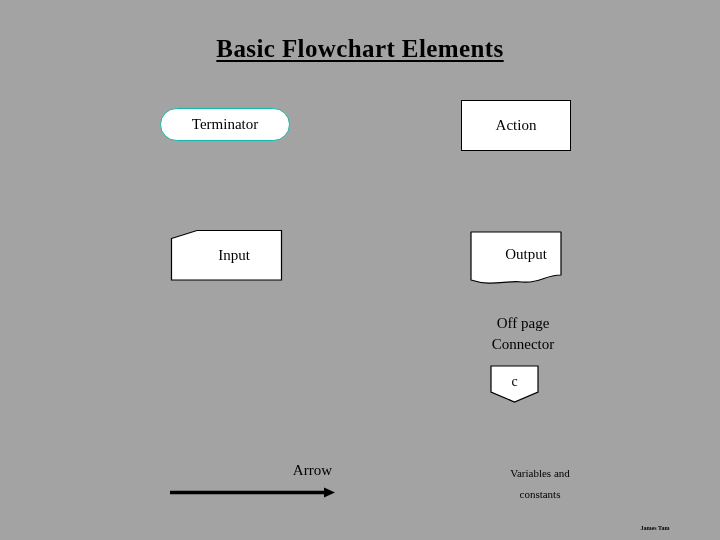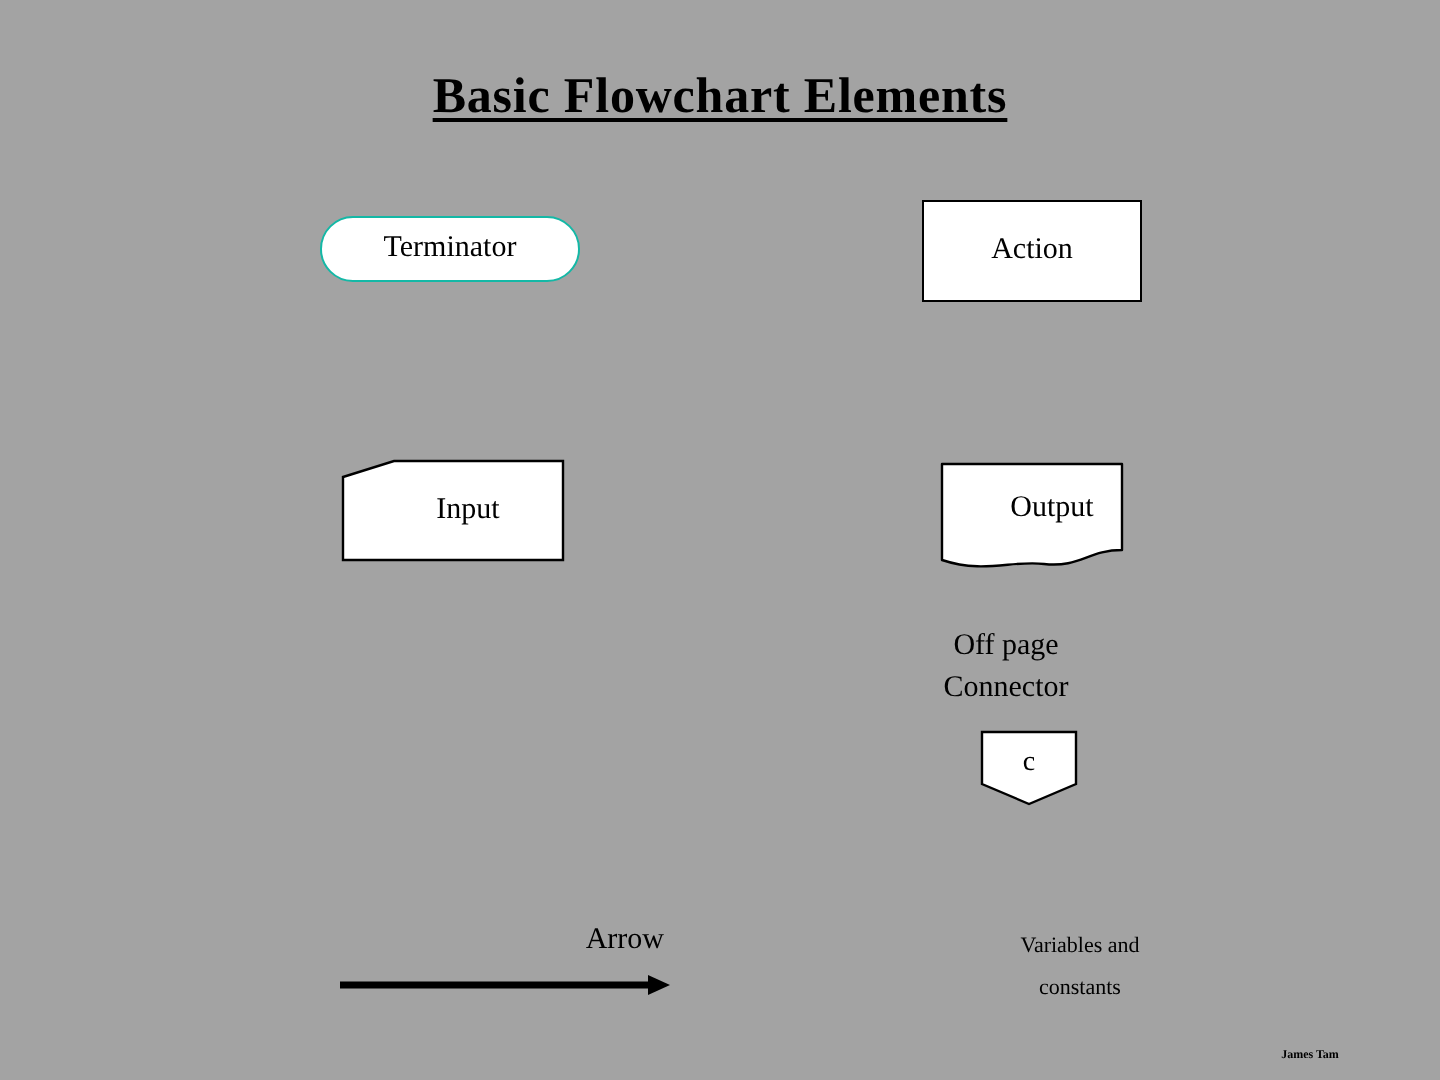--- a/index.html
+++ b/index.html
@@ -108,21 +108,21 @@
     height: 38px;
   }
   .connector-label {
     font-size: 14px;
     align-items: flex-start;
     padding-top: 8px;
     box-sizing: border-box;
   }
   .connector-caption {
     position: absolute;
-    left: 428px;
+    left: 448px;
     top: 313px;
     width: 150px;
     text-align: center;
     font-size: 15px;
     line-height: 21px;
   }
 
   
   .arrow-caption {
     position: absolute;

